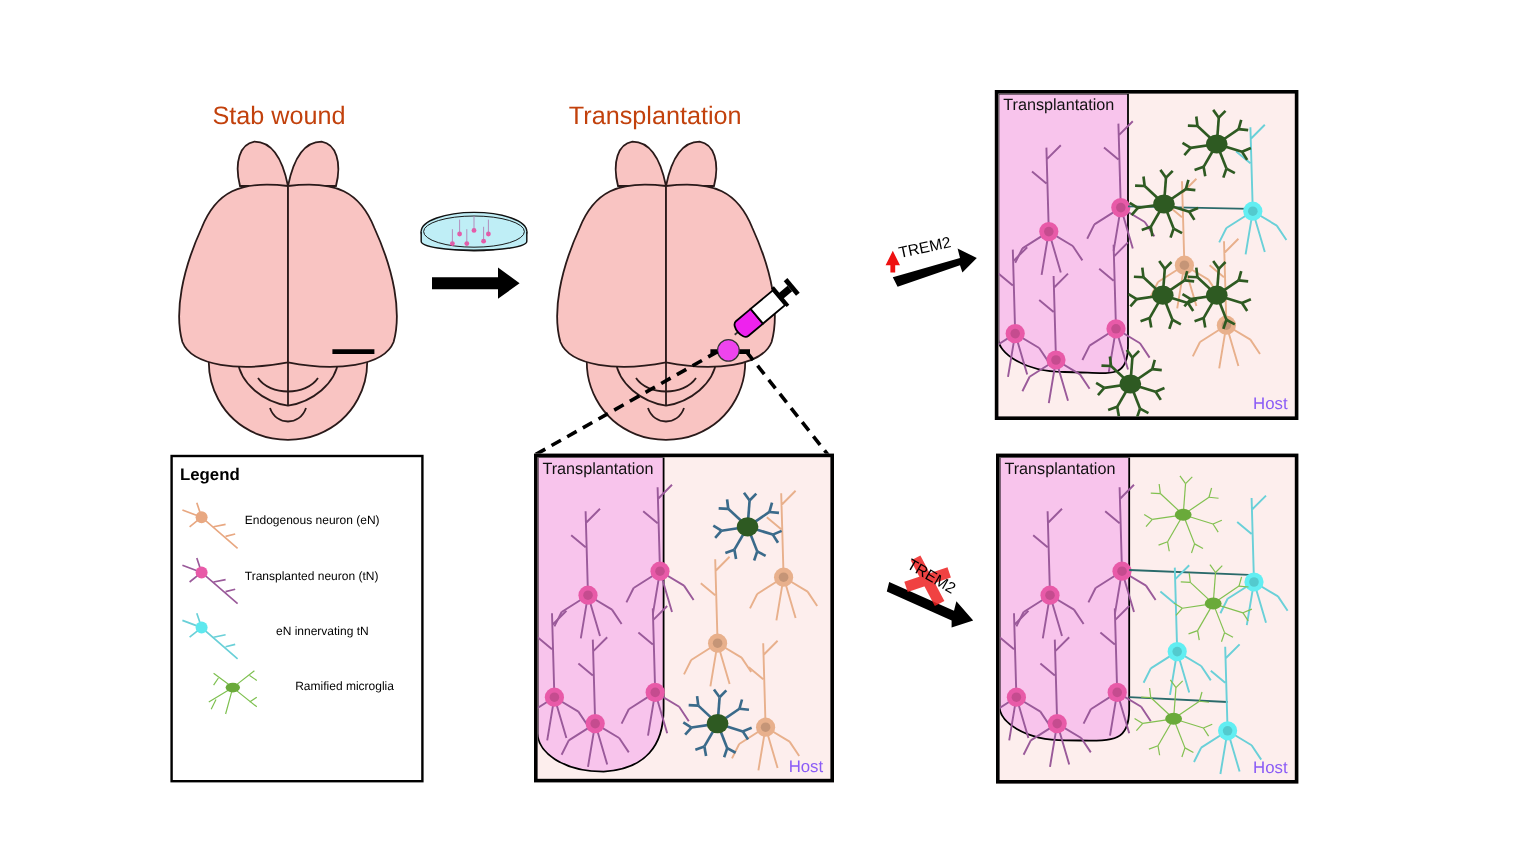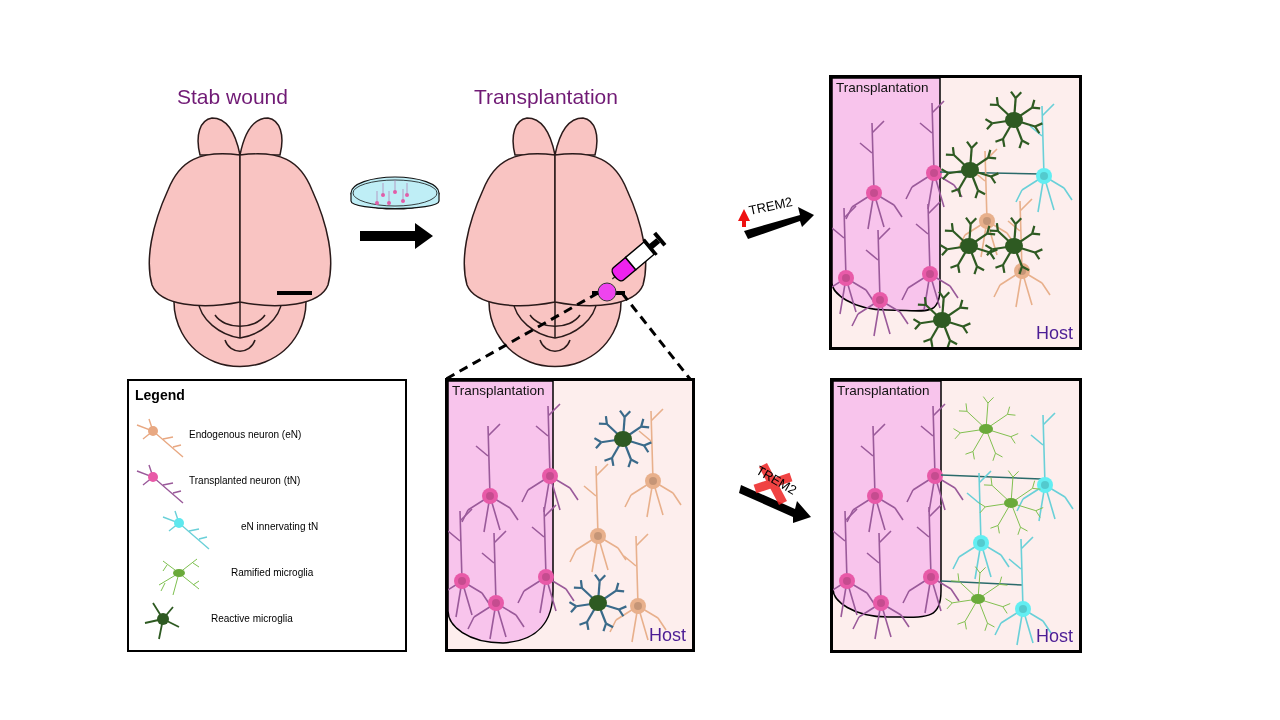--- a/index.html
+++ b/index.html
@@ -1,23 +1,23 @@
 <!DOCTYPE html>
 <html><head>
 <meta charset="utf-8">
 <style>
   html,body{margin:0;padding:0;background:#ffffff;}
   body{width:1280px;height:720px;position:relative;overflow:hidden;font-family:"Liberation Sans",sans-serif;color:#000;}
   .abs{position:absolute;}
-  .title{font-size:21px;color:#701a75;white-space:nowrap;}
+  .title{font-size:21px;color:#c2410c;white-space:nowrap;}
   .panel{position:absolute;border:3px solid #000;background:#fdeeed;overflow:hidden;box-sizing:border-box;}
   .panel svg{position:absolute;left:0;top:0;}
   .plabel{position:absolute;left:4px;top:2px;font-size:13.5px;color:#111;z-index:3;}
-  .hlabel{position:absolute;right:6px;bottom:3px;font-size:18px;color:#4c1d95;z-index:3;}
-  .legend{position:absolute;left:127px;top:379px;width:280px;height:273px;border:2px solid #000;box-sizing:border-box;background:#fff;}
+  .hlabel{position:absolute;right:6px;bottom:3px;font-size:14px;color:#8b5cf6;z-index:3;}
+  .legend{position:absolute;left:142px;top:379px;width:211px;height:273px;border:2px solid #000;box-sizing:border-box;background:#fff;}
   .legend .lt{position:absolute;left:6px;top:6px;font-weight:bold;font-size:14px;}
   .litem{position:absolute;left:0;width:100%;height:40px;}
   .litem svg{position:absolute;left:4px;top:0;}
   .litem .ltext{position:absolute;top:12px;font-size:10px;white-space:nowrap;}
 </style>
 </head>
 <body>
 
 <div class="abs title" style="left:177px;top:85px;">Stab wound</div>
 <div class="abs title" style="left:474px;top:85px;">Transplantation</div>
@@ -103,46 +103,37 @@
   </div>
   <div class="litem" style="top:82px;text-decoration:underline;">
     <svg width="56" height="42">
       <g stroke="#9a5a9a" stroke-width="1.4" fill="none">
           <path d="M4 8 L20 14 L50 40 M20 14 L10 22 M20 14 L16 2 M30 22 L40 20 M40 30 L48 28"></path>
         </g>
       <circle cx="20" cy="14" r="5" fill="#e85aa8"></circle>
     </svg>
     <span class="ltext" style="left:60px;">Transplanted neuron (tN)</span>
   </div>
-  <div class="litem" style="top:128px;margin-left:26px;">
+  <div class="litem" style="top:128px;">
     <svg width="56" height="42">
       <g stroke="#6ad0d8" stroke-width="1.4" fill="none">
           <path d="M4 8 L20 14 L50 40 M20 14 L10 22 M20 14 L16 2 M30 22 L40 20 M40 30 L48 28"></path>
         </g>
       <circle cx="20" cy="14" r="5" fill="#5ee8ee"></circle>
     </svg>
     <span class="ltext" style="left:86px;">eN innervating tN</span>
   </div>
   <div class="litem" style="top:174px;margin-left:20px;">
     <svg width="56" height="42">
       <g stroke="#7ec050" stroke-width="1" fill="none">
           <path d="M10 6 L26 18 L44 4 M26 18 L6 30 M26 18 L46 34 M26 18 L20 40 M14 10 L10 16 M40 8 L46 12 M12 28 L8 36 M40 30 L46 26"></path>
         </g>
       <ellipse cx="26" cy="18" rx="6" ry="4" fill="#6aaa3a"></ellipse>
     </svg>
     <span class="ltext" style="left:82px;">Ramified microglia</span>
-  </div>
-  <div class="litem" style="top:220px;">
-    <svg width="56" height="42">
-      <g stroke="#2e5a22" stroke-width="1.8" fill="none">
-          <path d="M20 2 L30 18 L40 6 M30 18 L12 22 M30 18 L46 26 M30 18 L26 38"></path>
-        </g>
-      <circle cx="30" cy="18" r="6" fill="#2e5a22"></circle>
-    </svg>
-    <span class="ltext" style="left:82px;">Reactive microglia</span>
   </div>
 </div>
 
 <div class="panel" style="left:445px;top:378px;width:250px;height:274px;">
   <svg width="250" height="274">
     <path d="M0 0 L105 0 L105 210 C105 240 90 260 55 262 C20 262 0 245 0 230 Z" fill="#f8c4ec" stroke="#000" stroke-width="1.5"></path>
     <g>
         <g>
           <path d="M42 115 L40 45 M40 75 L28 65 M40 55 L52 43 M42 115 L20 129 M42 115 L62 127 M42 115 L36 151 M42 115 L52 149 M20 129 L14 141 M62 127 L70 139" stroke="#9a5a9a" stroke-width="1.6" fill="none"></path>
           <circle cx="42" cy="115" r="8" fill="#e85aa8"></circle>

